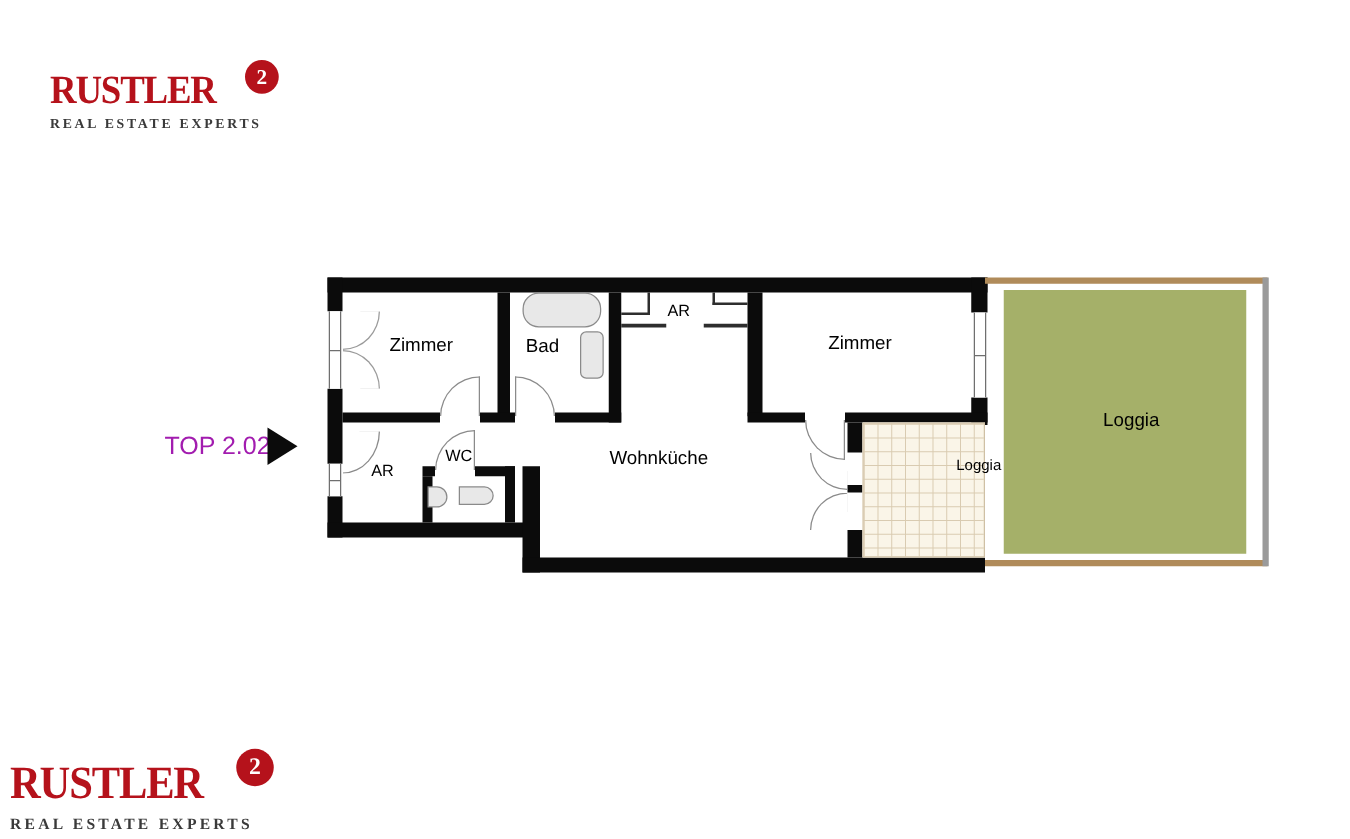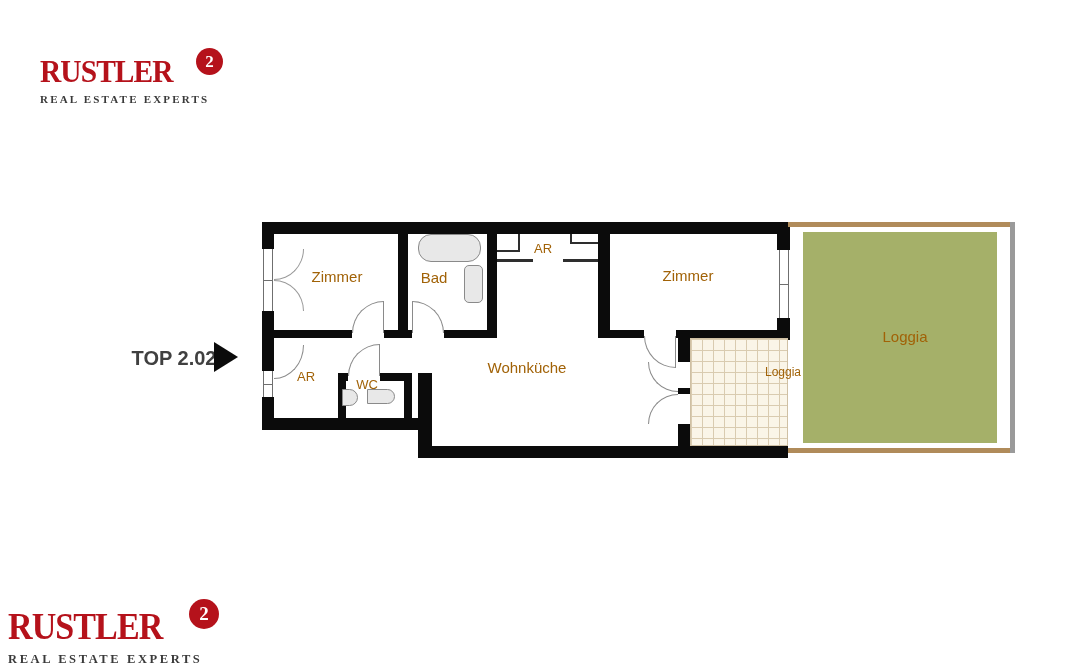--- a/index.html
+++ b/index.html
@@ -12,36 +12,36 @@
               display:flex;align-items:center;justify-content:center;font-weight:bold;}
   .logo .tagline{font-weight:bold;color:#3a3a3a;line-height:1;}
   
   .abs{position:absolute;}
   .w{position:absolute;background:#0b0b0b;}
   .tw{position:absolute;background:#2e2e2e;}
   .arc{position:absolute;box-sizing:border-box;}
   .win{position:absolute;background:#ffffff;border-left:1px solid #6f6f6f;border-right:1px solid #6f6f6f;box-sizing:border-box;}
   .win .mid{position:absolute;left:0;right:0;top:50%;height:1px;background:#6f6f6f;}
   .fx{position:absolute;background:#e8e8e8;border:1.5px solid #8a8a8a;box-sizing:border-box;}
-  .lbl{position:absolute;transform:translate(-50%,-50%);color:#a16207;font-size:15px;white-space:nowrap;}
+  .lbl{position:absolute;transform:translate(-50%,-50%);color:#000000;font-size:15px;white-space:nowrap;}
   .lbl.sm{font-size:13px;}
   
   .loggia-floor{position:absolute;left:690px;top:338px;width:98px;height:108px;
     background-color:#faf5e8;border:1px solid #cfc0a4;box-sizing:border-box;
     background-image:linear-gradient(#d9cbb0 1px,transparent 1px),
                      linear-gradient(90deg,#d9cbb0 1px,transparent 1px);
     background-size:11px 11px;}
   
   .garden-green{position:absolute;left:803px;top:232px;width:194px;height:211px;background:#a5b069;}
   .tan{position:absolute;background:#b08b5a;}
   .gray-edge{position:absolute;background:#9a9a9a;}
   
   .tri{position:absolute;width:0;height:0;border-left:24px solid #0b0b0b;
        border-top:15px solid transparent;border-bottom:15px solid transparent;}
-  .unit-lbl{position:absolute;transform:translate(-50%,-50%);font-size:20px;color:#404040;font-weight:bold;}
+  .unit-lbl{position:absolute;transform:translate(-50%,-50%);font-size:20px;color:#a21caf;}
 </style>
 </head>
 <body>
 
 <div class="logo" style="left:40px;top:55px;">
   <div class="word" style="font-size:32px;">RUSTLER</div>
   <div class="mark" style="left:156px;top:-7px;width:27px;height:27px;font-size:17px;">2</div>
   <div class="tagline" style="margin-top:7px;font-size:11px;letter-spacing:2.2px;">REAL ESTATE EXPERTS</div>
 </div>
 
@@ -116,21 +116,21 @@
   <div class="tan" style="left:788px;top:222px;width:226px;height:5px;"></div>
   <div class="tan" style="left:788px;top:448px;width:226px;height:5px;"></div>
   <div class="gray-edge" style="left:1010px;top:222px;width:5px;height:231px;"></div>
   <div class="garden-green"></div>
 
   <div class="lbl" style="left:337px;top:276px;">Zimmer</div>
   <div class="lbl" style="left:434px;top:277px;">Bad</div>
   <div class="lbl sm" style="left:543px;top:248px;">AR</div>
   <div class="lbl" style="left:688px;top:275px;">Zimmer</div>
   <div class="lbl sm" style="left:306px;top:376px;">AR</div>
-  <div class="lbl sm" style="left:367px;top:384px;">WC</div>
+  <div class="lbl sm" style="left:367px;top:364px;">WC</div>
   <div class="lbl" style="left:527px;top:367px;">Wohnküche</div>
   <div class="lbl" style="left:783px;top:372px;font-size:12px;">Loggia</div>
   <div class="lbl" style="left:905px;top:336px;">Loggia</div>
 </div>
 
 <div class="logo" style="left:8px;top:608px;">
   <div class="word" style="font-size:37px;">RUSTLER</div>
   <div class="mark" style="left:181px;top:-9px;width:30px;height:30px;font-size:19px;">2</div>
   <div class="tagline" style="margin-top:8px;font-size:12.5px;letter-spacing:2.6px;">REAL ESTATE EXPERTS</div>
 </div>

